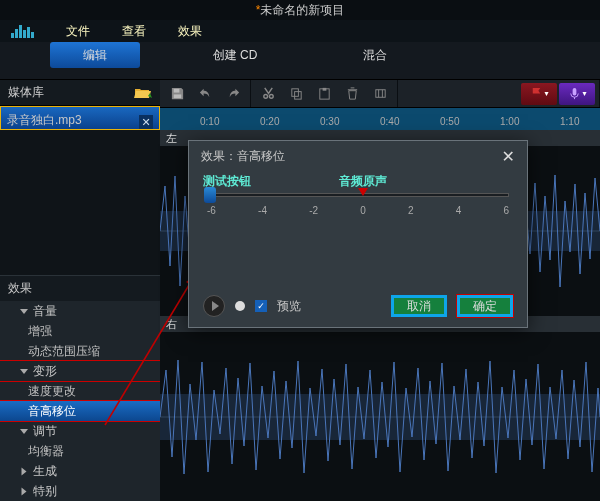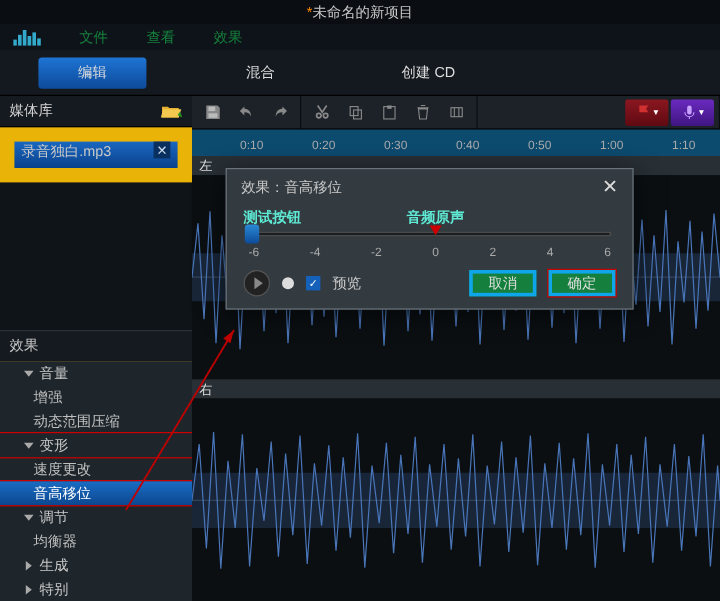--- a/index.html
+++ b/index.html
@@ -2,31 +2,31 @@
 <html><head>
 <meta charset="utf-8">
 <style>
 *{margin:0;padding:0;box-sizing:border-box;font-family:"Microsoft YaHei",sans-serif;font-size:12px;color:#c8c8c8;user-select:none}
 body{width:600px;height:501px;background:#1a2228;overflow:hidden;position:relative}
 .titlebar{height:20px;background:#0a0e12;display:flex;align-items:center;padding:0 8px}
 .titlebar .title{position:absolute;left:50%;transform:translateX(-50%);color:#ddd}
 .titlebar .title .ast{color:#ff8800}
 .menubar{height:22px;background:#0d1318;display:flex;align-items:center}
 .menubar .logo{width:50px;height:22px;display:flex;align-items:center;justify-content:center}
-.menubar .m{padding:0 16px;color:#15803d;cursor:pointer}
-.tabbar{height:38px;background:#14191f;display:flex;align-items:center;padding-left:32px;gap:50px;border-bottom:1px solid #000}
+.menubar .m{padding:0 16px;color:#fef9c3;cursor:pointer}
+.tabbar{height:38px;background:#14191f;display:flex;align-items:flex-start;padding-left:50px;gap:50px;border-bottom:1px solid #000}
 .tabbar .tab{width:90px;height:26px;display:flex;align-items:center;justify-content:center;border-radius:3px;cursor:pointer;color:#ddd}
 .tabbar .tab.active{background:linear-gradient(#1e74d4,#0d4a9a)}
 .main{display:flex;height:calc(501px - 80px)}
 .sidebar{width:160px;background:#eab308;display:flex;flex-direction:column}
 .panel-head{height:26px;background:#141a1f;display:flex;align-items:center;justify-content:space-between;padding:0 8px;border-bottom:1px solid #000}
 .panel-head .lbl{color:#d0d0d0}
 .folder-icon{width:18px;height:14px;position:relative}
 .folder-icon svg{width:18px;height:14px}
-.media-item{height:22px;background:linear-gradient(#1968c0,#0b418c);display:flex;align-items:flex-start;justify-content:space-between;padding:0 6px;color:#fff;margin:12px}
+.media-item{height:22px;background:linear-gradient(#1968c0,#0b418c);display:flex;align-items:flex-end;justify-content:space-between;padding:0 6px;color:#fff;margin:1px}
 .media-item .x{width:14px;height:14px;background:#0a3060;color:#cde;display:flex;align-items:center;justify-content:center;font-size:11px;cursor:pointer}
 .media-list{flex:1;background:#0f1418}
 .effects-head{height:26px;background:#141a1f;display:flex;align-items:center;padding:0 8px;border-top:1px solid #2a3238}
 .effects-list{background:#1e252b;flex:0 0 auto}
 .eff-cat{height:20px;display:flex;align-items:center;padding-left:20px;color:#ddd}
 .eff-cat .tri{display:inline-block;width:0;height:0;border-left:4px solid transparent;border-right:4px solid transparent;border-top:5px solid #aaa;margin-right:5px}
 .eff-item{height:20px;display:flex;align-items:center;padding-left:28px;color:#c0c0c0;cursor:pointer}
 .eff-cat.boxed{outline:1px solid #c00}
 .eff-item.selected{background:linear-gradient(#1a6cc4,#0c478f);color:#fff;outline:1px solid #c00}
 .content{flex:1;background:#15191d;position:relative;overflow:hidden}
@@ -34,21 +34,21 @@
 .toolbar .grp{display:flex;align-items:center;height:100%;border-right:1px solid #0a0e12;padding:0 4px;gap:2px}
 .toolbar .btn{width:26px;height:22px;display:flex;align-items:center;justify-content:center;cursor:pointer;border-radius:2px}
 .toolbar .btn svg{width:15px;height:15px}
 .toolbar .flagbtn{background:linear-gradient(#8a1720,#600a12);width:36px}
 .toolbar .micbtn{background:linear-gradient(#6a2abf,#3f1580);width:36px}
 .ruler{height:22px;background:#0c4a6e;display:flex;align-items:flex-end;position:relative;padding-left:28px}
 .ruler .tick{position:absolute;bottom:3px;font-size:10px;color:#aaa}
 .chlabel{height:16px;background:#282f35;color:#ddd;padding-left:6px;font-size:11px;display:flex;align-items:center}
 .wave{height:170px;background:#0b0f12;position:relative;overflow:hidden}
 .wave svg{width:100%;height:100%}
-.dialog{position:absolute;left:188px;top:140px;width:340px;height:118px;background:#333b41;border:1px solid #6a737a;box-shadow:0 4px 20px rgba(0,0,0,.6);z-index:10}
+.dialog{position:absolute;left:188px;top:140px;width:340px;height:188px;background:#333b41;border:1px solid #6a737a;box-shadow:0 4px 20px rgba(0,0,0,.6);z-index:10}
 .dialog .dtitle{height:30px;display:flex;align-items:center;justify-content:space-between;padding:0 12px;color:#eee;font-size:13px}
 .dialog .dtitle .x{cursor:pointer;font-size:16px;color:#ddd}
 .dialog .ann{position:absolute;color:#5eead4;font-size:12px;font-weight:bold}
 .dialog .slider-wrap{padding:22px 18px 0 18px;position:relative}
 .dialog .track{height:4px;background:#1a1e22;border:1px solid #555;position:relative}
 .dialog .thumb{position:absolute;width:12px;height:16px;background:linear-gradient(#2a8ad6,#0d4a98);border-radius:3px;top:-7px;left:-4px;cursor:pointer}
 .dialog .zeromark{position:absolute;left:50%;top:-6px;width:0;height:0;border-left:5px solid transparent;border-right:5px solid transparent;border-top:8px solid #c00}
 .dialog .ticks{display:flex;justify-content:space-between;margin-top:8px;padding:0 0}
 .dialog .ticks span{font-size:10px;color:#aaa}
 .dialog .bottom{position:absolute;bottom:10px;left:0;right:0;display:flex;align-items:center;padding:0 14px;gap:10px}
@@ -80,22 +80,22 @@
         <rect x="20" y="9" width="3" height="6" fill="#3ac"></rect>
       </svg>
   </div>
   <div class="m">文件</div>
   <div class="m">查看</div>
   <div class="m">效果</div>
 </div>
 
 <div class="tabbar">
   <div class="tab active">编辑</div>
+  <div class="tab">创建 CD</div>
   <div class="tab">混合</div>
-  <div class="tab">创建 CD</div>
 </div>
 
 <div class="main">
   <div class="sidebar">
     <div class="panel-head">
       <span class="lbl">媒体库</span>
       <span class="folder-icon">
         <svg viewBox="0 0 18 14">
             <path d="M1 3h5l1 1h8v8H1z" fill="#e8b030"></path>
             <path d="M2 5h15l-2 7H0z" fill="#f5c850"></path>

